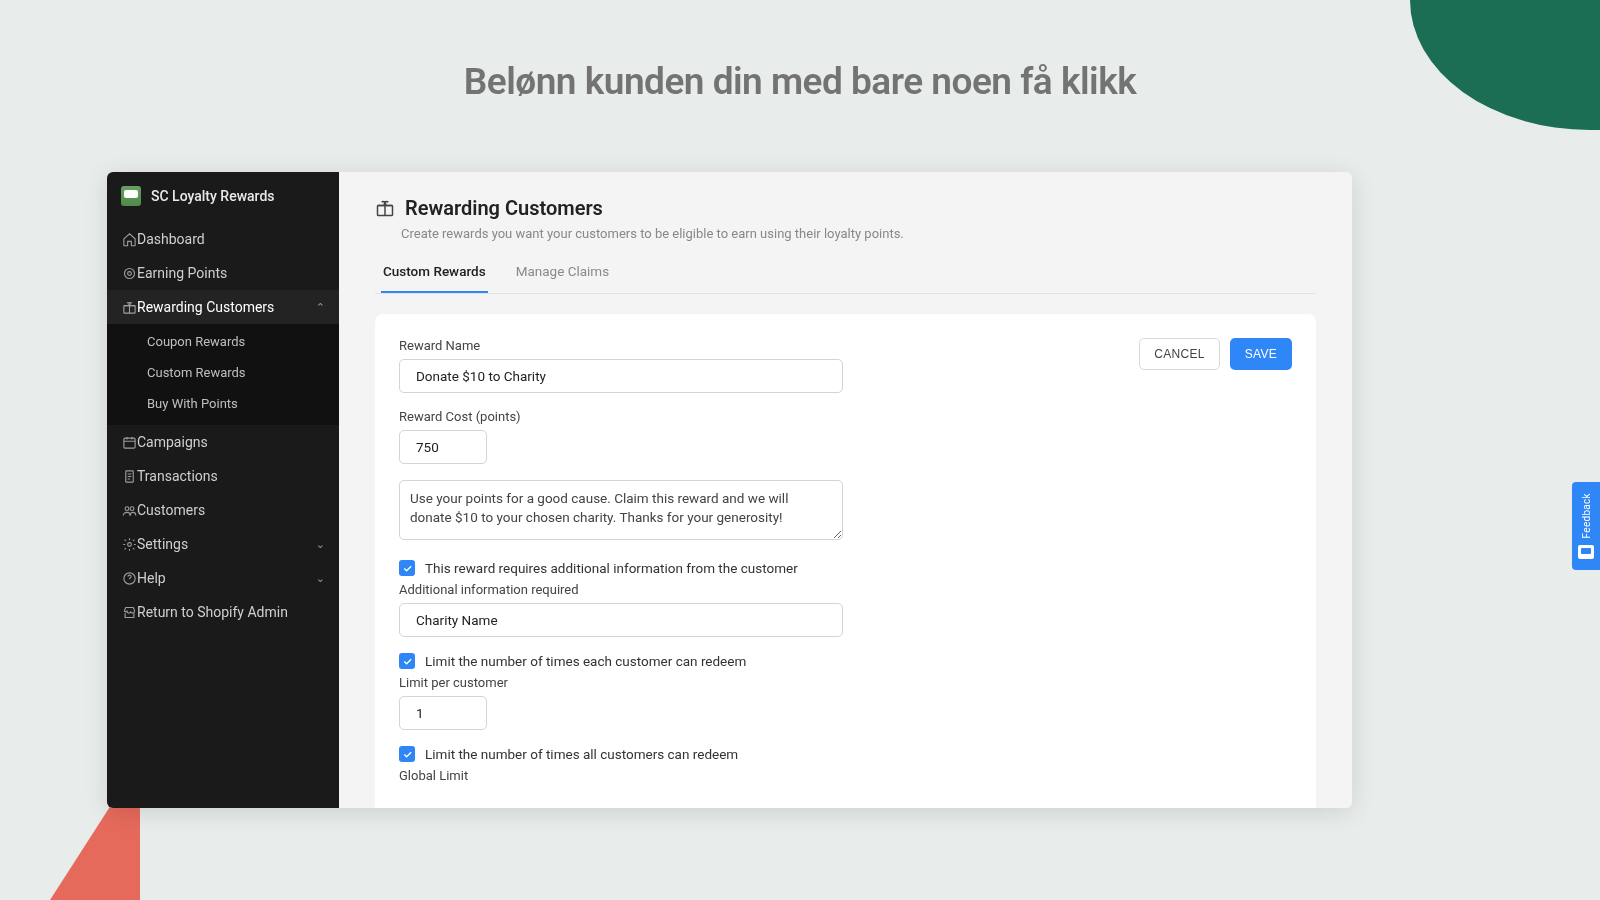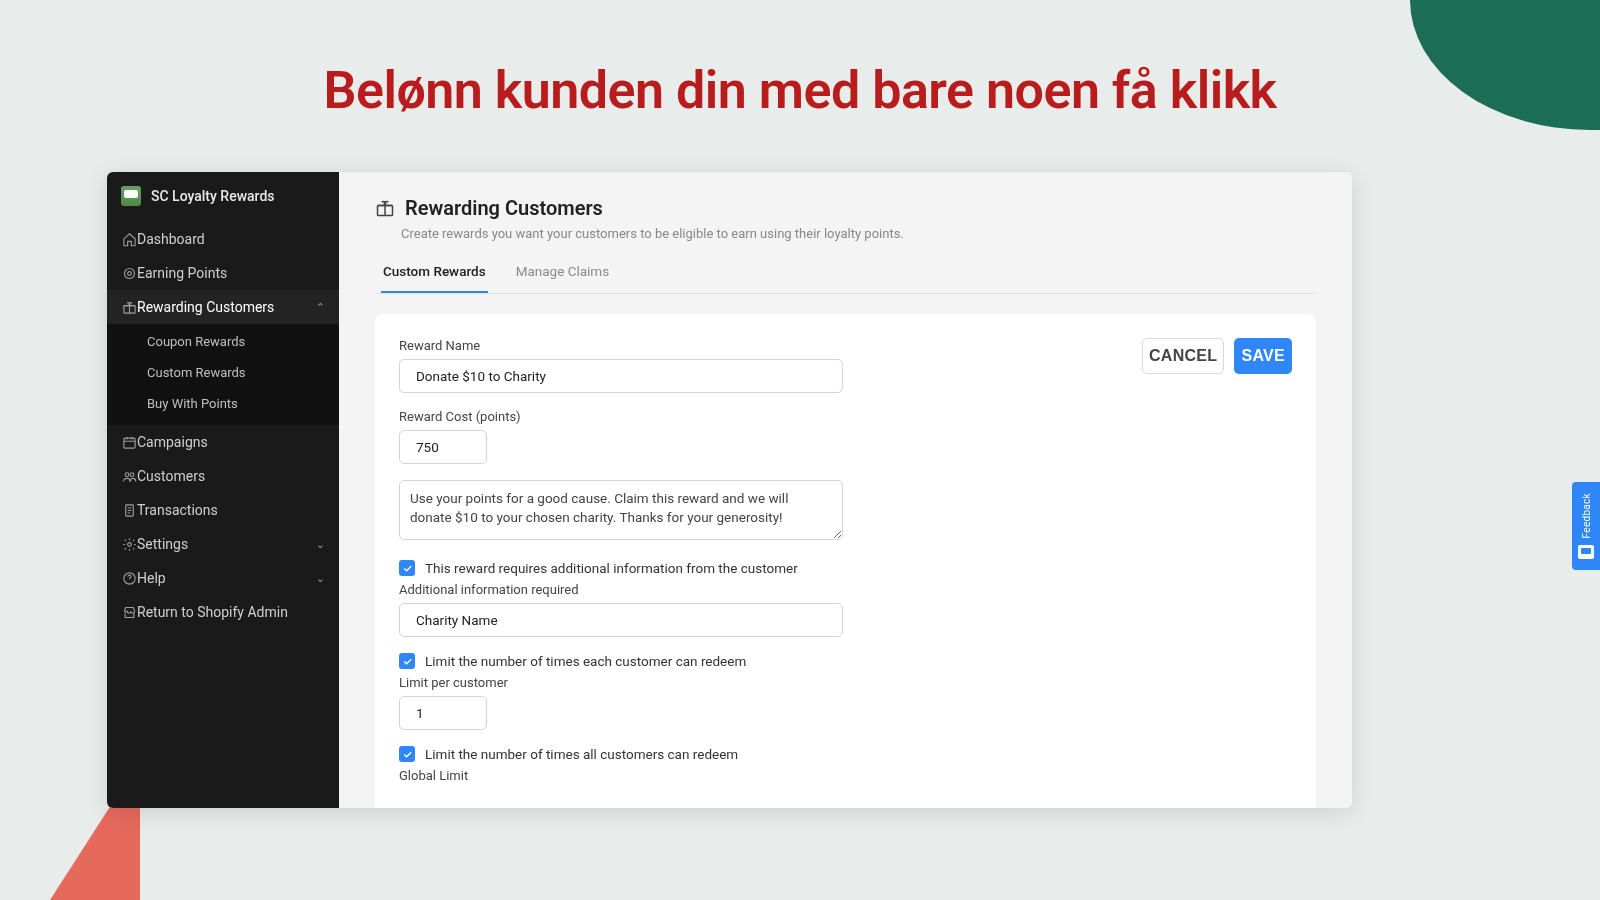--- a/index.html
+++ b/index.html
@@ -1,18 +1,18 @@
 <!DOCTYPE html>
 <html><head>
 <meta charset="utf-8">
 <style>
 * { margin: 0; padding: 0; box-sizing: border-box; }
 body { font-family: -apple-system, BlinkMacSystemFont, "Segoe UI", Roboto, Helvetica, Arial, sans-serif; background: #e8edeb; width: 1600px; height: 900px; overflow: hidden; position: relative; }
 
-.promo-headline { text-align: center; padding: 60px 20px 40px; font-size: 52px; font-weight: 600; color: #b91c1c; letter-spacing: -0.5px; }
+.promo-headline { text-align: center; padding: 60px 20px 40px; font-size: 37px; font-weight: 600; color: #737373; letter-spacing: -0.5px; }
 
 .corner-blob { position: absolute; top: 0; right: 0; width: 190px; height: 130px; background: #1b6e53; border-bottom-left-radius: 180px 130px; }
 .corner-tri { position: absolute; bottom: 0; left: 50px; width: 0; height: 0; border-left: 90px solid transparent; border-bottom: 140px solid #e66a5c; }
 
 .app-window { position: absolute; top: 172px; left: 107px; width: 1245px; height: 636px; border-radius: 6px; overflow: hidden; display: flex; box-shadow: 0 4px 24px rgba(0,0,0,0.12); background: #f4f4f5; }
 
 .sidebar { width: 232px; background: #1a1a1a; color: #d5d5d5; display: flex; flex-direction: column; font-size: 14px; }
 .sb-header { display: flex; align-items: center; gap: 10px; padding: 14px 14px 16px; color: #fff; }
 .sb-logo { width: 20px; height: 20px; background: linear-gradient(#68a063,#4e8a4a); border-radius: 3px; position: relative; }
 .sb-logo::after { content:""; position:absolute; inset:4px 3px 8px 3px; background:#fff; border-radius:2px; }
@@ -30,21 +30,21 @@
 .page-head svg { width: 20px; height: 20px; stroke: #444; fill: none; stroke-width: 1.8; }
 .page-title { font-size: 20px; font-weight: 600; color: #222; }
 .page-sub { margin: 6px 0 14px 26px; font-size: 13px; color: #888; }
 
 .tabs { display: flex; gap: 26px; border-bottom: 1px solid #e3e3e3; margin-bottom: 20px; padding-left: 6px; }
 .tab { font-size: 13.5px; padding: 8px 2px 12px; color: #8a8a8a; cursor: pointer; border-bottom: 2px solid transparent; }
 .tab.active { color: #202020; border-bottom-color: #2f86f6; font-weight: 500; }
 
 .card { background: #fff; border-radius: 8px; padding: 24px 24px 28px; position: relative; }
 .card-actions { position: absolute; top: 24px; right: 24px; display: flex; gap: 10px; }
-.btn { font-size: 16px; font-weight: 700; letter-spacing: 0.3px; padding: 8px 6px; border-radius: 5px; cursor: pointer; border: 1px solid transparent; }
+.btn { font-size: 12px; font-weight: 400; letter-spacing: 0.3px; padding: 8px 14px; border-radius: 5px; cursor: pointer; border: 1px solid transparent; }
 .btn-cancel { background: #fff; color: #444; border-color: #d8d8d8; }
 .btn-save { background: #2f86f6; color: #fff; }
 
 .field { margin-bottom: 16px; }
 .field-label { font-size: 13px; color: #444; margin-bottom: 6px; display: block; }
 .input-text { width: 444px; padding: 8px 16px; border: 1px solid #d4d4d4; border-radius: 5px; font-size: 13.5px; color: #222; font-family: inherit; }
 .input-text.narrow { width: 88px; }
 .input-area { width: 444px; height: 60px; padding: 8px 10px; border: 1px solid #d4d4d4; border-radius: 5px; font-size: 13.5px; color: #444; font-family: inherit; resize: both; line-height: 1.4; }
 
 .check-row { display: flex; align-items: center; gap: 10px; margin-bottom: 6px; }
@@ -109,35 +109,35 @@
           <svg viewBox="0 0 24 24">
             <rect x="3" y="5" width="18" height="16" rx="2"></rect>
             <path d="M3 10h18M8 3v4M16 3v4"></path>
           </svg>
         </span>
       <span>Campaigns</span>
     </div>
     <div class="sb-item">
       <span class="sb-icon">
           <svg viewBox="0 0 24 24">
+            <rect x="6" y="3" width="12" height="18" rx="1"></rect>
+            <path d="M9 8h6M9 12h6M9 16h4"></path>
+          </svg>
+        </span>
+      <span>Transactions</span>
+    </div>
+    <div class="sb-item">
+      <span class="sb-icon">
+          <svg viewBox="0 0 24 24">
             <circle cx="8" cy="9" r="3"></circle>
             <circle cx="16" cy="9" r="3"></circle>
             <path d="M2 20c0-3 3-5 6-5s6 2 6 5M12 20c0-3 3-5 6-5s4 2 4 5"></path>
           </svg>
         </span>
       <span>Customers</span>
-    </div>
-    <div class="sb-item">
-      <span class="sb-icon">
-          <svg viewBox="0 0 24 24">
-            <rect x="6" y="3" width="12" height="18" rx="1"></rect>
-            <path d="M9 8h6M9 12h6M9 16h4"></path>
-          </svg>
-        </span>
-      <span>Transactions</span>
     </div>
     <div class="sb-item">
       <span class="sb-icon">
           <svg viewBox="0 0 24 24">
             <circle cx="12" cy="12" r="3"></circle>
             <path d="M12 2v3M12 19v3M4.2 4.2l2.1 2.1M17.7 17.7l2.1 2.1M2 12h3M19 12h3M4.2 19.8l2.1-2.1M17.7 6.3l2.1-2.1"></path>
           </svg>
         </span>
       <span>Settings</span>
       <span class="chev">⌄</span>

